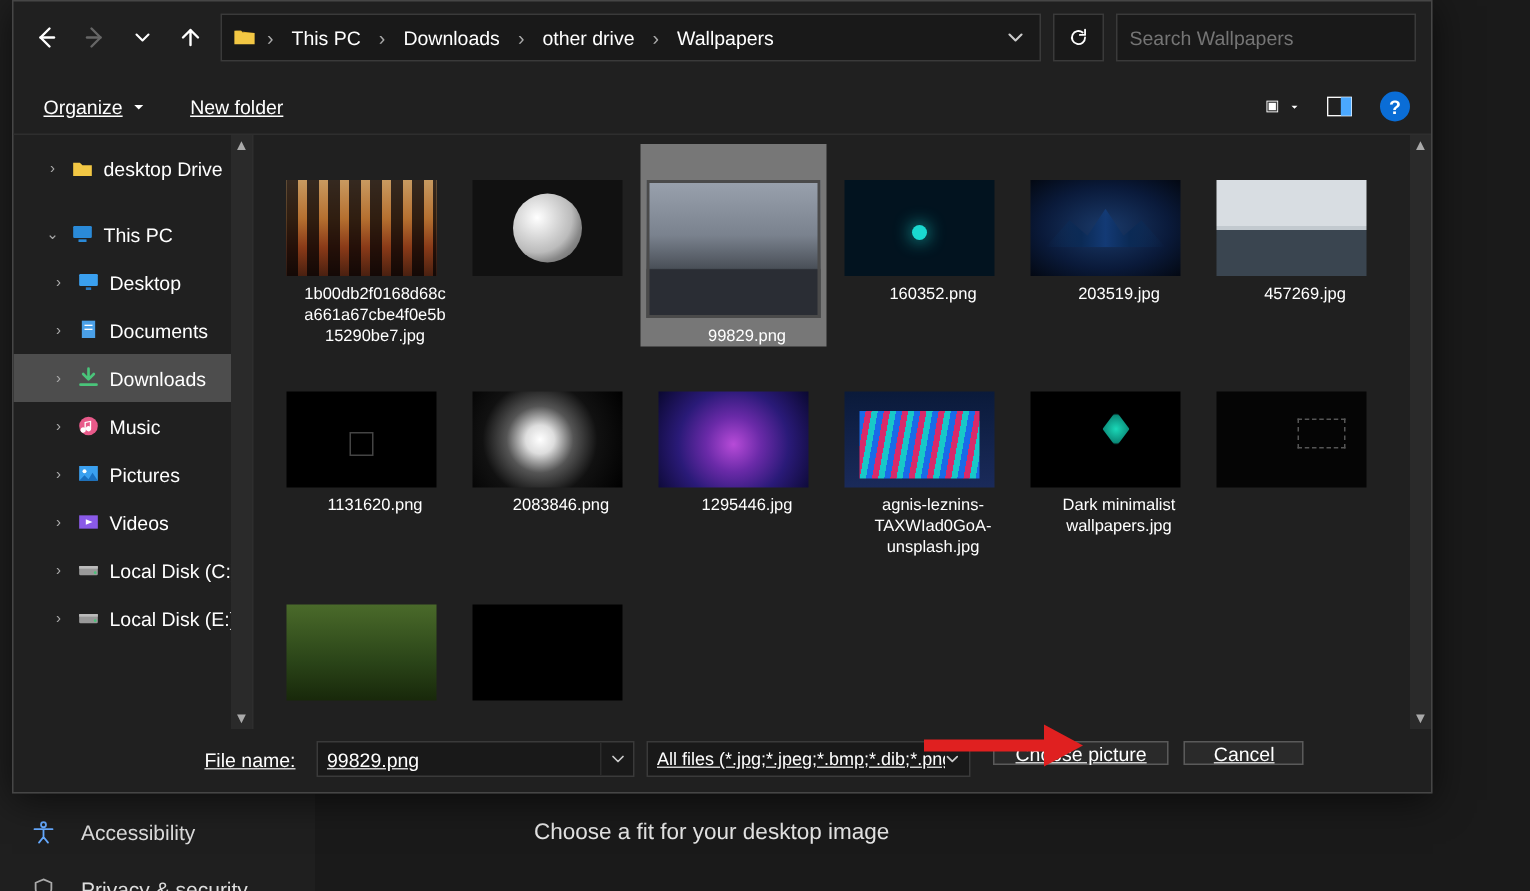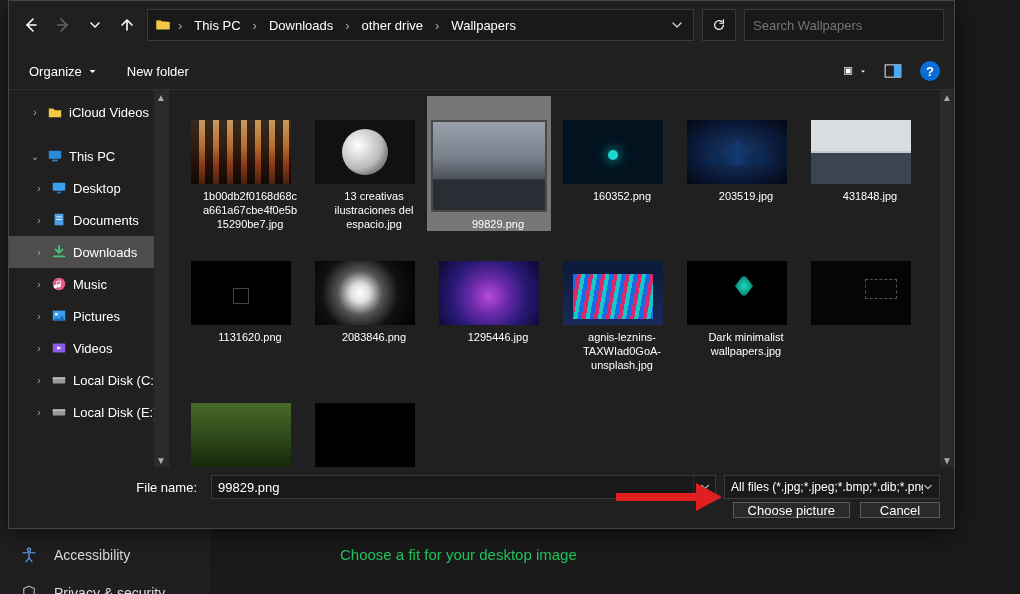--- a/index.html
+++ b/index.html
@@ -1,38 +1,38 @@
 <!DOCTYPE html>
 <html><head>
 <meta charset="utf-8">
 <style>
   * { box-sizing: border-box; margin: 0; padding: 0; font-family: "Segoe UI", Arial, sans-serif; }
   body { background: #1a1a1a; color: #ccc; width: 1020px; height: 594px; overflow: hidden; position: relative; }
   .bg-layer { position: absolute; inset: 0; background: #1a1a1a; }
   .bg-sidebar { position: absolute; left: 0; top: 0; bottom: 0; width: 210px; background: #1f1f1f; padding: 16px 0 0 0; }
   .bg-item { display: flex; align-items: center; gap: 16px; padding: 10px 20px; color: #ddd; font-size: 14px; }
   .bg-item svg, .bg-item .ic { width: 18px; height: 18px; flex: none; }
-  .bg-main { position: absolute; left: 340px; top: 546px; color: #22c55e; font-size: 15px; }
+  .bg-main { position: absolute; left: 356px; top: 546px; color: #e5e5e5; font-size: 15px; }
   .dialog { position: absolute; left: 8px; top: 0; width: 947px; height: 529px; background: #202020; border: 1px solid #464646; box-shadow: 0 4px 24px rgba(0,0,0,0.6); display: flex; flex-direction: column; }
   .titlebar { display: flex; align-items: center; height: 32px; }
   .titlebar-title { padding-left: 10px; font-size: 12px; color: #fff; flex: 1; }
   .titlebar-close { width: 46px; height: 32px; display: flex; align-items: center; justify-content: center; color: #fff; }
   .navrow { display: flex; align-items: center; gap: 8px; padding: 6px 10px 10px 10px; height: 52px; }
   .nav-btn { width: 24px; height: 24px; display: flex; align-items: center; justify-content: center; color: #fff; }
   .nav-btn.dim { color: #666; }
   .crumb-box { flex: 1; display: flex; align-items: center; height: 32px; border: 1px solid #3a3a3a; background: #191919; padding: 0 6px; gap: 4px; }
   .crumb-box .icon { width: 18px; height: 18px; }
   .crumb-part { color: #fff; font-size: 13px; padding: 0 6px; display: flex; align-items: center; height: 100%; white-space: nowrap; }
   .crumb-sep { color: #aaa; font-size: 13px; padding: 0 2px; }
   .crumb-end { display: flex; align-items: center; gap: 6px; margin-left: auto; padding-right: 4px; }
   .refresh-cell { width: 34px; height: 32px; border: 1px solid #3a3a3a; border-left: 1px solid #3a3a3a; background: #191919; display: flex; align-items: center; justify-content: center; color: #fff; }
   .searchbox { width: 200px; height: 32px; border: 1px solid #3a3a3a; background: #191919; display: flex; align-items: center; padding: 0 8px; gap: 8px; }
   .searchbox input { flex: 1; background: transparent; border: none; outline: none; color: #fff; font-size: 13px; }
   .toolbar { display: flex; align-items: center; padding: 6px 14px; height: 36px; }
-  .tool-btn { display: flex; align-items: center; gap: 6px; color: #fff; font-size: 13px; padding: 4px 6px; }
+  .tool-btn { display: flex; align-items: center; gap: 6px; color: #fff; font-size: 13px; padding: 4px 6px; text-decoration: underline; }
   .tool-spacer { flex: 1; }
   .tool-icon { width: 22px; height: 22px; display: flex; align-items: center; justify-content: center; color: #fff; }
   .help-icon { width: 20px; height: 20px; border-radius: 50%; background: #0a6dd6; color: #fff; display: flex; align-items: center; justify-content: center; font-size: 13px; font-weight: bold; }
   .body-row { display: flex; flex: 1; min-height: 0; border-top: 1px solid #2e2e2e; }
   .tree { width: 160px; border-right: 1px solid #2e2e2e; overflow-y: auto; position: relative; padding-top: 6px; }
   .tree-scroll { position: absolute; right: 0; top: 0; bottom: 0; width: 14px; background: #2a2a2a; display: flex; flex-direction: column; align-items: center; }
   .tree-scroll .arrow { height: 14px; color: #aaa; font-size: 10px; display:flex; align-items:center; }
   .tree-item { display: flex; align-items: center; gap: 6px; height: 32px; padding: 0 2px 0 4px; font-size: 13px; color: #fff; white-space: nowrap; }
   .tree-item.indent1 { padding-left: 20px; }
   .tree-item.indent2 { padding-left: 24px; }
@@ -41,21 +41,21 @@
   .tree-item .tic { width: 16px; height: 16px; flex: none; display:flex; align-items:center; justify-content:center; }
   .grid-wrap { flex: 1; position: relative; overflow: hidden; }
   .grid-scroll { position: absolute; right: 0; top: 0; bottom: 0; width: 14px; background: #2a2a2a; display:flex; flex-direction:column; align-items:center; }
   .grid-scroll .arrow { height: 14px; color: #aaa; font-size: 10px; display:flex; align-items:center; }
   .grid { position: absolute; left: 0; top: 0; right: 14px; bottom: 0; overflow: hidden; padding: 6px 4px 0 10px; display: flex; flex-wrap: wrap; align-content: flex-start; gap: 6px 0; }
   .file { width: 124px; display: flex; flex-direction: column; align-items: center; padding: 4px 4px 0 4px; }
   .file.selected .thumb { outline: 2px solid #4a4a4a; outline-offset: -2px; }
   .file.selected { background: #777777; }
   .thumb { width: 100px; height: 64px; background: #0b0f16; display: flex; align-items: center; justify-content: center; overflow: hidden; margin-top: 20px; }
   .file-name { font-size: 11px; color: #fff; text-align: center; line-height: 1.25; margin-top: 6px; max-width: 116px; word-break: break-word; margin-left: 18px; }
-  .footer { padding: 8px 14px 10px 14px; display: flex; flex-direction: column; gap: 3px; }
+  .footer { padding: 8px 14px 10px 14px; display: flex; flex-direction: row; gap: 15px; text-decoration: underline; }
   .row1 { display: flex; align-items: center; gap: 8px; }
   .flabel { font-size: 13px; color: #fff; width: 180px; text-align: right; padding-right: 6px; }
   .fname-wrap { flex: 1; display: flex; align-items: center; height: 24px; border: 1px solid #3a3a3a; background: #191919; }
   .fname { flex: 1; background: transparent; border: none; outline: none; color: #fff; font-size: 13px; padding: 0 6px; }
   .fname-dd { width: 22px; height: 100%; display: flex; align-items: center; justify-content: center; color: #ccc; border-left: 1px solid #2b2b2b; }
   .ftype { width: 216px; height: 24px; border: 1px solid #3a3a3a; background: #191919; display: flex; align-items: center; justify-content: space-between; padding: 0 6px; font-size: 12px; color: #fff; white-space: nowrap; overflow: hidden; }
   .row2 { display: flex; justify-content: flex-end; gap: 10px; }
   .btn { min-width: 100px; height: 16px; border: 1px solid #5a5a5a; background: #2a2a2a; color: #fff; font-size: 13px; display: flex; align-items: center; justify-content: center; padding: 4px 14px; }
   .arrow-annot { position: absolute; left: 612px; top: 479px; pointer-events: none; }
   
@@ -208,21 +208,21 @@
         <div style="flex:1"></div>
         <div class="arrow">▼</div>
       </div>
     <div class="tree-item indent1">
           <span class="expander">›</span>
           <span class="tic">
             <svg width="16" height="16" viewBox="0 0 18 18">
               <path d="M2 5h5l2 2h7v8H2z" fill="#f2c744"></path>
             </svg>
           </span>
-          <span>iCloud Videos</span>
+          <span>desktop Drive</span>
         </div>
         <div style="height: 12px;"></div>
         <div class="tree-item indent1">
           <span class="expander">⌄</span>
           <span class="tic">
             <svg width="16" height="16" viewBox="0 0 18 18">
               <rect x="2" y="3" width="14" height="9" rx="1" fill="#2a8ad8"></rect>
               <rect x="6" y="13" width="6" height="2" fill="#2a8ad8"></rect>
             </svg>
           </span>
@@ -315,37 +315,36 @@
       </div>
 
     <div class="grid-wrap">
       <div class="grid" id="grid">
           <div class="file">
             <div class="thumb th-city"></div>
             <div class="file-name">1b00db2f0168d68ca661a67cbe4f0e5b15290be7.jpg</div>
           </div>
           <div class="file">
             <div class="thumb th-moon"></div>
-            <div class="file-name">13 creativas ilustraciones del espacio.jpg</div>
           </div>
           <div class="file selected">
             <div class="thumb th-99829"></div>
             <div class="file-name">99829.png</div>
           </div>
           <div class="file">
             <div class="thumb th-160352"></div>
             <div class="file-name">160352.png</div>
           </div>
           <div class="file">
             <div class="thumb th-203519"></div>
             <div class="file-name">203519.jpg</div>
           </div>
           <div class="file">
             <div class="thumb th-848396"></div>
-            <div class="file-name">431848.jpg</div>
+            <div class="file-name">457269.jpg</div>
           </div>
           <div class="file">
             <div class="thumb th-1131620"></div>
             <div class="file-name">1131620.png</div>
           </div>
           <div class="file">
             <div class="thumb th-1131637"></div>
             <div class="file-name">2083846.png</div>
           </div>
           <div class="file">

